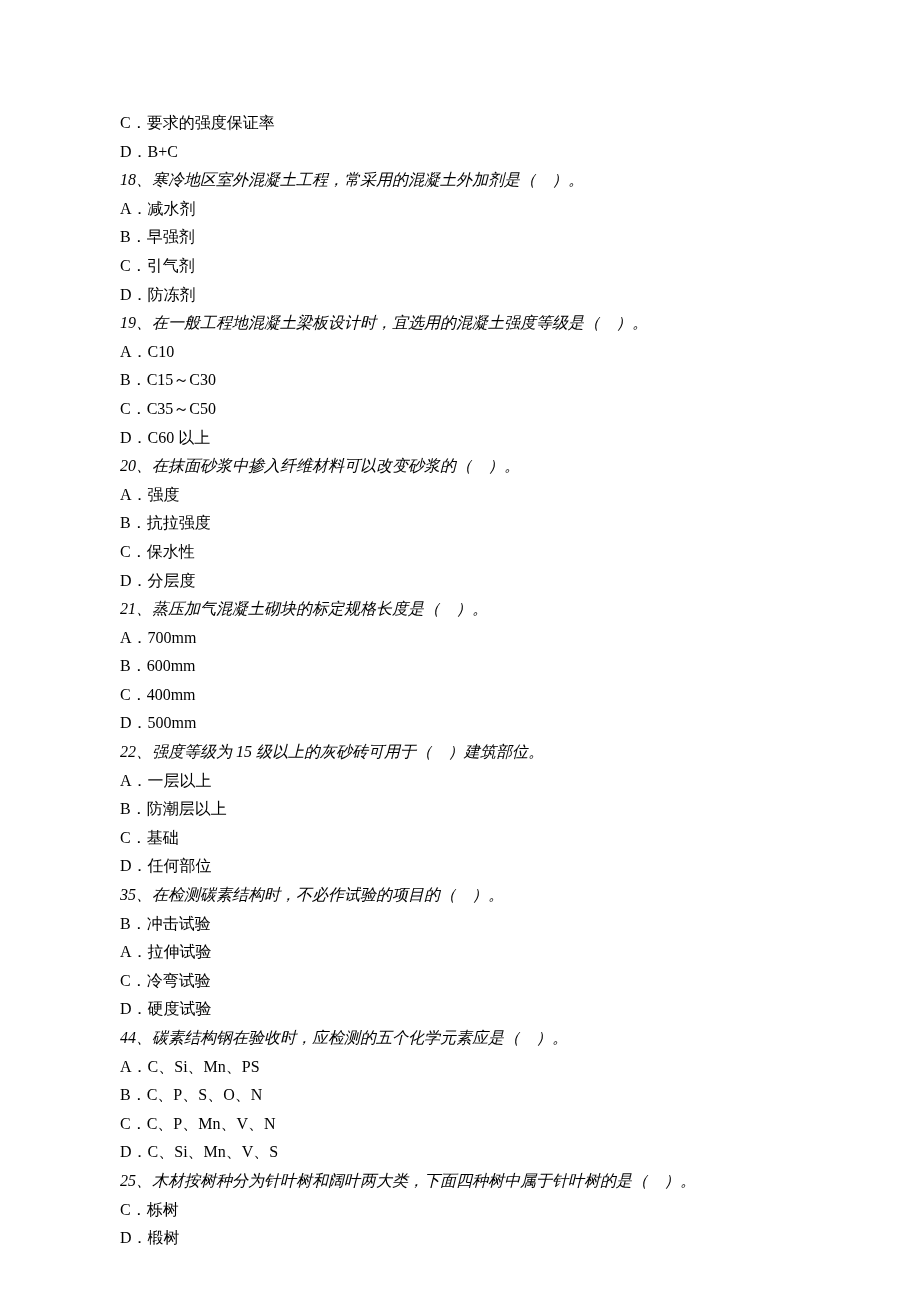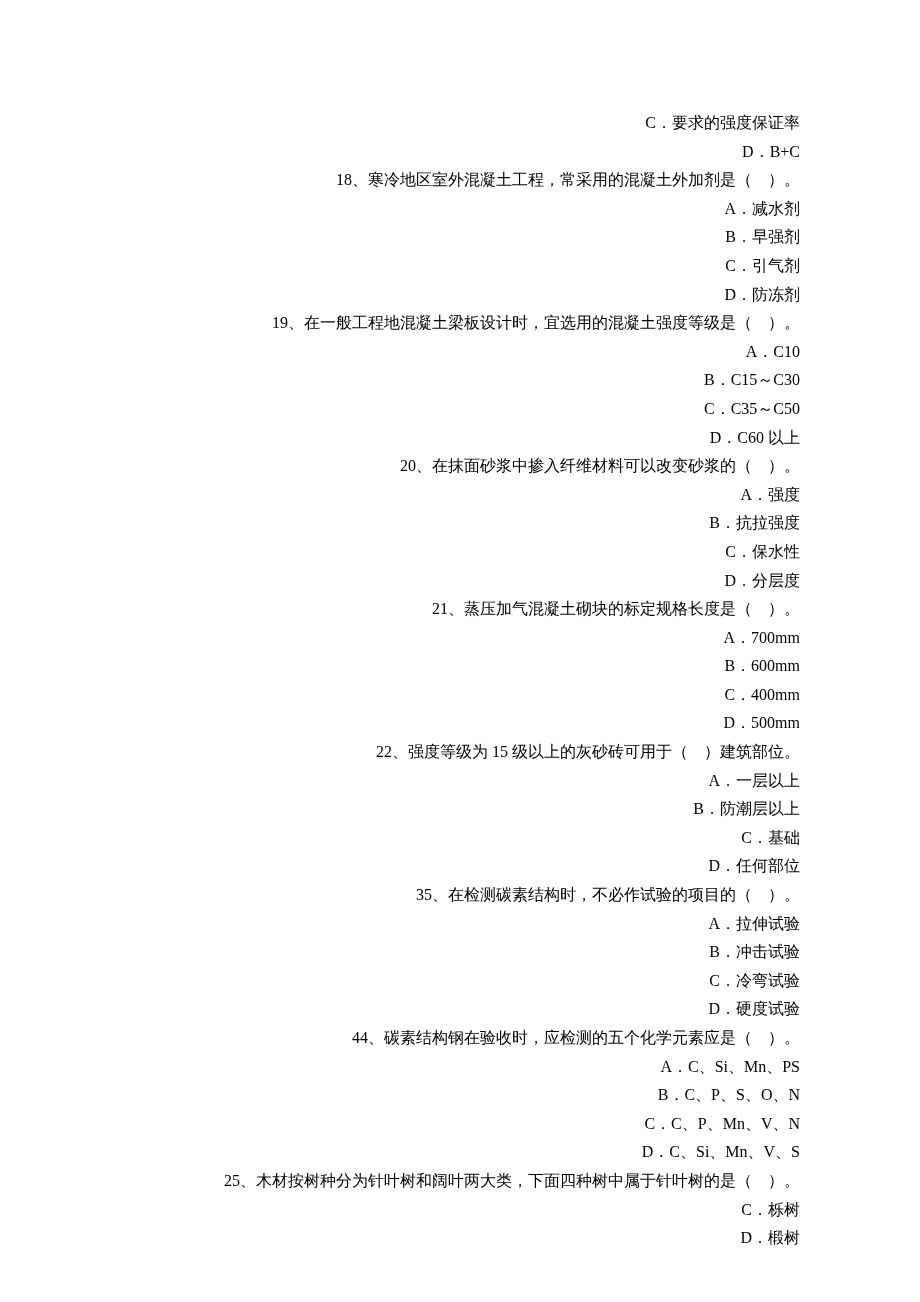--- a/index.html
+++ b/index.html
@@ -11,24 +11,24 @@
       width: 920px;
       background: #ffffff;
       font-family: "SimSun", "宋体", serif;
       font-size: 16px;
       color: #000000;
       line-height: 1.6;
       padding: 110px 120px 100px 120px;
     }
     .line {
       margin-bottom: 3px;
-      text-align: right;
     }
     .question {
       margin-bottom: 3px;
+      font-style: italic;
     }
     .option {
       margin-bottom: 3px;
     }
   </style>
 </head>
 <body>
 
 <div id="content">
     <div class="line option">C．要求的强度保证率</div>
@@ -52,22 +52,22 @@
     <div class="line option">A．700mm</div>
     <div class="line option">B．600mm</div>
     <div class="line option">C．400mm</div>
     <div class="line option">D．500mm</div>
     <div class="line question">22、强度等级为 15 级以上的灰砂砖可用于（　）建筑部位。</div>
     <div class="line option">A．一层以上</div>
     <div class="line option">B．防潮层以上</div>
     <div class="line option">C．基础</div>
     <div class="line option">D．任何部位</div>
     <div class="line question">35、在检测碳素结构时，不必作试验的项目的（　）。</div>
+    <div class="line option">B．冲击试验</div>
     <div class="line option">A．拉伸试验</div>
-    <div class="line option">B．冲击试验</div>
     <div class="line option">C．冷弯试验</div>
     <div class="line option">D．硬度试验</div>
     <div class="line question">44、碳素结构钢在验收时，应检测的五个化学元素应是（　）。</div>
     <div class="line option">A．C、Si、Mn、PS</div>
     <div class="line option">B．C、P、S、O、N</div>
     <div class="line option">C．C、P、Mn、V、N</div>
     <div class="line option">D．C、Si、Mn、V、S</div>
     <div class="line question">25、木材按树种分为针叶树和阔叶两大类，下面四种树中属于针叶树的是（　）。</div>
     <div class="line option">C．栎树</div>
     <div class="line option">D．椴树</div>

